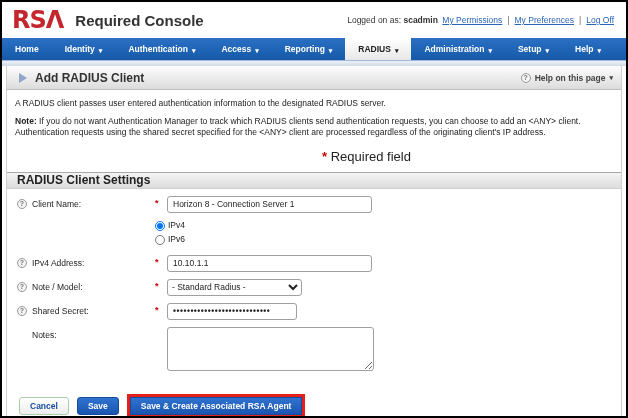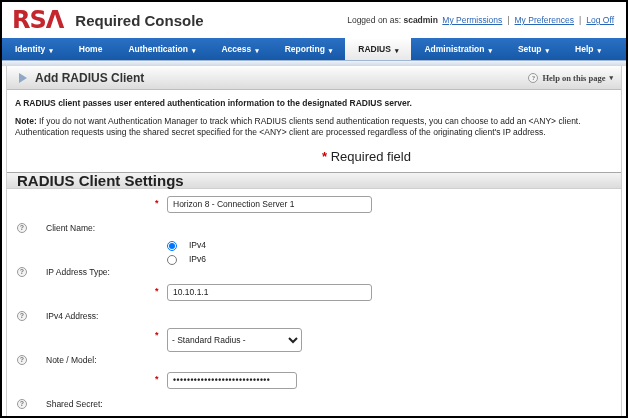--- a/index.html
+++ b/index.html
@@ -23,47 +23,47 @@
   .nav-item.active { background:linear-gradient(#ffffff,#e8e8e8); color:#222; }
   .nav-item.active .caret { color:#222; }
   .subnav-strip { height:6px; background:linear-gradient(#eef3fa,#cfd8e4); border-top:1px solid #9fb6d4; }
 
   
   .content { margin:0 4px; border-left:1px solid #cfcfcf; border-right:1px solid #cfcfcf; background:#fff; }
 
   .titlebar { height:24px; display:flex; align-items:center; padding:0 8px; background:linear-gradient(#fdfdfd,#dcdcdc); border-bottom:1px solid #bdbdbd; }
   .play-icon { width:0; height:0; border-top:5px solid transparent; border-bottom:5px solid transparent; border-left:8px solid #8fa8c8; margin:0 8px 0 4px; }
   .page-title { font-size:12px; font-weight:bold; color:#333; }
-  .help-link { margin-left:auto; display:flex; align-items:center; gap:4px; font-size:8.5px; font-weight:bold; color:#444; cursor:pointer;font-family:Liberation Serif, serif; }
+  .help-link { margin-left:auto; display:flex; align-items:center; gap:4px; font-size:8.5px; font-weight:bold; color:#444; cursor:pointer; }
   .qicon { width:10px; height:10px; min-width:10px; border:1px solid #999; border-radius:50%; color:#777; font-size:7px; font-weight:bold; display:inline-flex; align-items:center; justify-content:center; background:#f4f4f4; }
   .help-caret { font-size:7px; color:#444; }
 
-  .intro { font-size:8.5px; color:#222; padding:8px 8px 0 8px;font-weight:bold; }
+  .intro { font-size:8.5px; color:#222; padding:8px 8px 0 8px; }
   .note { font-size:8.5px; color:#222; padding:8px 8px 0 8px; line-height:1.35; }
   .required-line { font-size:13px; color:#222; padding:10px 0 8px 105px;text-align:center; }
   .star { color:#cc0000; font-weight:bold; }
 
-  .section-bar { height:17px; display:flex; align-items:center; padding:0 10px; background:linear-gradient(#f4f4f4,#dcdcdc); border-top:1px solid #a8a8a8; border-bottom:1px solid #cfcfcf; font-size:15px; font-weight:bold; color:#222; }
+  .section-bar { height:17px; display:flex; align-items:center; padding:0 10px; background:linear-gradient(#f4f4f4,#dcdcdc); border-top:1px solid #a8a8a8; border-bottom:1px solid #cfcfcf; font-size:12px; font-weight:bold; color:#222; }
 
   
   .form { padding:7px 8px 0 10px; }
   .row { display:grid; grid-template-columns:138px 12px 1fr; align-items:start; margin-bottom:7px; }
-  .lbl { display:flex; align-items:flex-end; gap:19px; font-size:8.5px; color:#222; padding-top:3px;margin-top:24px; }
+  .lbl { display:flex; align-items:flex-end; gap:5px; font-size:8.5px; color:#222; padding-top:3px; }
   .lbl.noicon { padding-left:15px; }
   .star-cell { font-size:9px; padding-top:2px; }
   .ctrl { font-size:8.5px; color:#222; }
   input[type=text] { height:17px; border:1px solid #a0a0a0; border-radius:3px; font-size:8.5px; padding:1px 5px; font-family:"Liberation Sans", sans-serif; color:#222; }
   .w-name { width:205px; }
   .w-ip { width:205px; }
   .w-secret { width:130px; font-weight:bold; letter-spacing:0.5px; }
-  select { height:24px; width:135px; border:1px solid #a0a0a0; border-radius:3px; font-size:8.5px; font-family:"Liberation Sans", sans-serif; color:#222; background:#fff; }
+  select { height:17px; width:135px; border:1px solid #a0a0a0; border-radius:3px; font-size:8.5px; font-family:"Liberation Sans", sans-serif; color:#222; background:#fff; }
   textarea { width:207px; height:44px; border:1px solid #a0a0a0; border-radius:3px; font-size:8.5px; font-family:"Liberation Sans", sans-serif; resize:vertical; }
   .check-row { display:flex; align-items:flex-start; gap:5px; padding-top:2px; }
   .check-row input, .radio-row input { width:10px; height:10px; margin-top:1px; }
-  .radio-row { display:flex; align-items:center; gap:12px; margin-bottom:3px; }
+  .radio-row { display:flex; align-items:center; gap:3px; margin-bottom:3px; }
 
   
   .actions { display:flex; align-items:center; gap:8px; padding:14px 0 6px 12px; }
   .btn { font-size:8.5px; font-weight:bold; border-radius:3px; padding:3px 10px; cursor:pointer; font-family:"Liberation Sans", sans-serif; }
   .btn-cancel { background:linear-gradient(#ffffff,#ededed); border:1px solid #a9d0a9; color:#1a4fa0; }
   .btn-blue { background:linear-gradient(#2f73cf,#1a55b0); border:1px solid #164a9b; color:#fff; }
   .annotation { display:inline-block; border:3px solid #e3201c; line-height:0; }
   .annotation .btn { border-radius:0; }
 </style>
 </head>
@@ -76,25 +76,25 @@
     <span class="product">Required Console</span>
     <span class="session">
       <span>Logged on as:</span>
       <b>scadmin</b>
       <a>My Permissions</a><span class="sep">|</span><a>My Preferences</a><span class="sep">|</span><a>Log Off</a>
     </span>
   </div>
 
   <div class="nav">
     <div class="nav-item">
+        <span>Home</span>
+      </div>
+    <div class="nav-item">
         <span>Identity</span>
         <span class="caret">▾</span>
-      </div>
-    <div class="nav-item">
-        <span>Home</span>
       </div>
     <div class="nav-item">
         <span>Authentication</span>
         <span class="caret">▾</span>
       </div>
     <div class="nav-item">
         <span>Access</span>
         <span class="caret">▾</span>
       </div>
     <div class="nav-item">
@@ -149,24 +149,20 @@
         <span class="lbl">
             <span class="qicon">?</span>
             <span>Client Name:</span>
           </span>
         <span class="star-cell star">*</span>
         <span class="ctrl"><input type="text" class="w-name" value="Horizon 8 - Connection Server 1" style=""></span>
       </div>
 
 
       <div class="row">
-        <span class="lbl">
-            <span class="qicon">?</span>
-            <span>IP Address Type:</span>
-          </span>
         <span class="star-cell"></span>
         <span class="ctrl">
           <span class="radio-row">
               <input type="radio" name="iptype" checked="" style="">
               <span>IPv4</span>
             </span>
           <span class="radio-row">
               <input type="radio" name="iptype" style="">
               <span>IPv6</span>
             </span>
@@ -198,20 +194,23 @@
       <div class="row">
         <span class="lbl">
             <span class="qicon">?</span>
             <span>Shared Secret:</span>
           </span>
         <span class="star-cell star">*</span>
         <span class="ctrl"><input type="text" class="w-secret" value="••••••••••••••••••••••••••••" style=""></span>
       </div>
 
       <div class="row">
+        <span class="lbl noicon">
+            <span>Notes:</span>
+          </span>
         <span class="star-cell"></span>
         <span class="ctrl"><textarea style=""></textarea></span>
       </div>
 
     </div>
 
     <div class="actions">
       <button class="btn btn-cancel">Cancel</button>
       <button class="btn btn-blue">Save</button>
       <span class="annotation"><button class="btn btn-blue">Save &amp; Create Associated RSA Agent</button></span>

